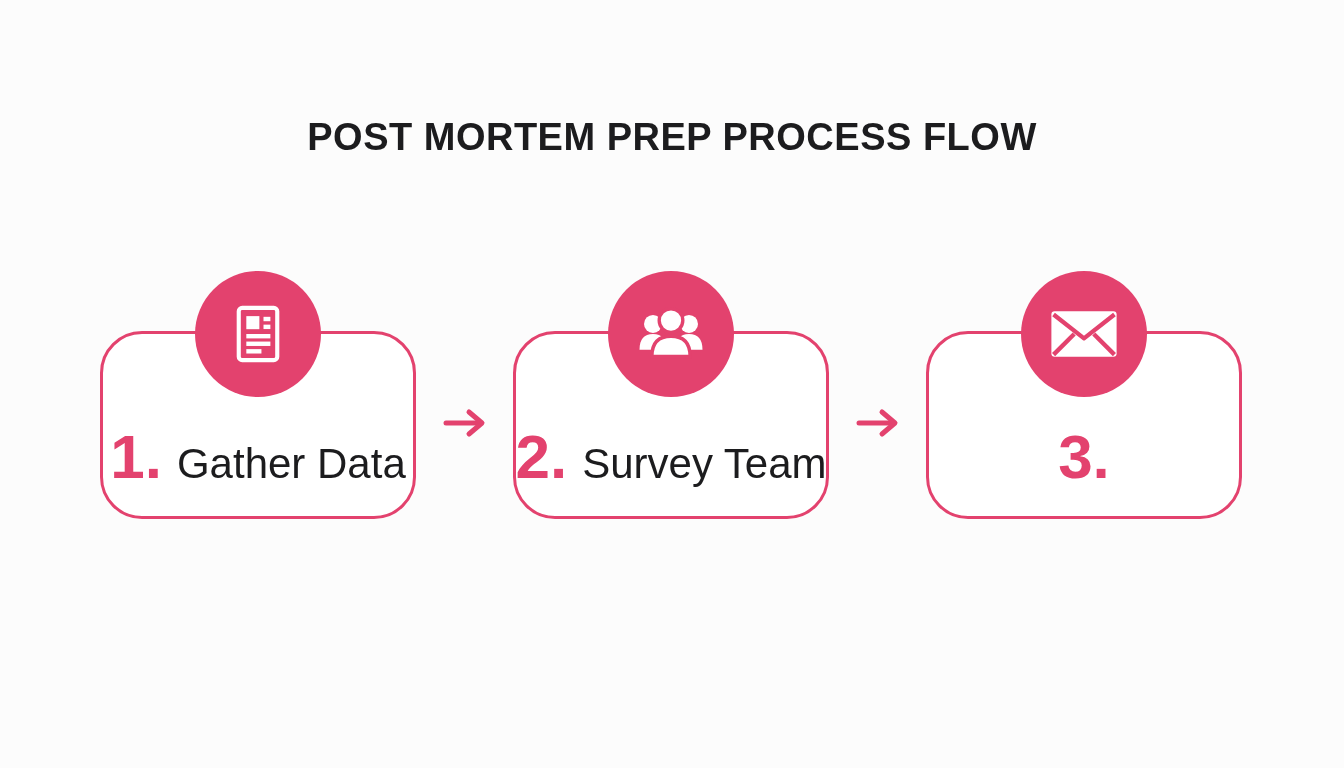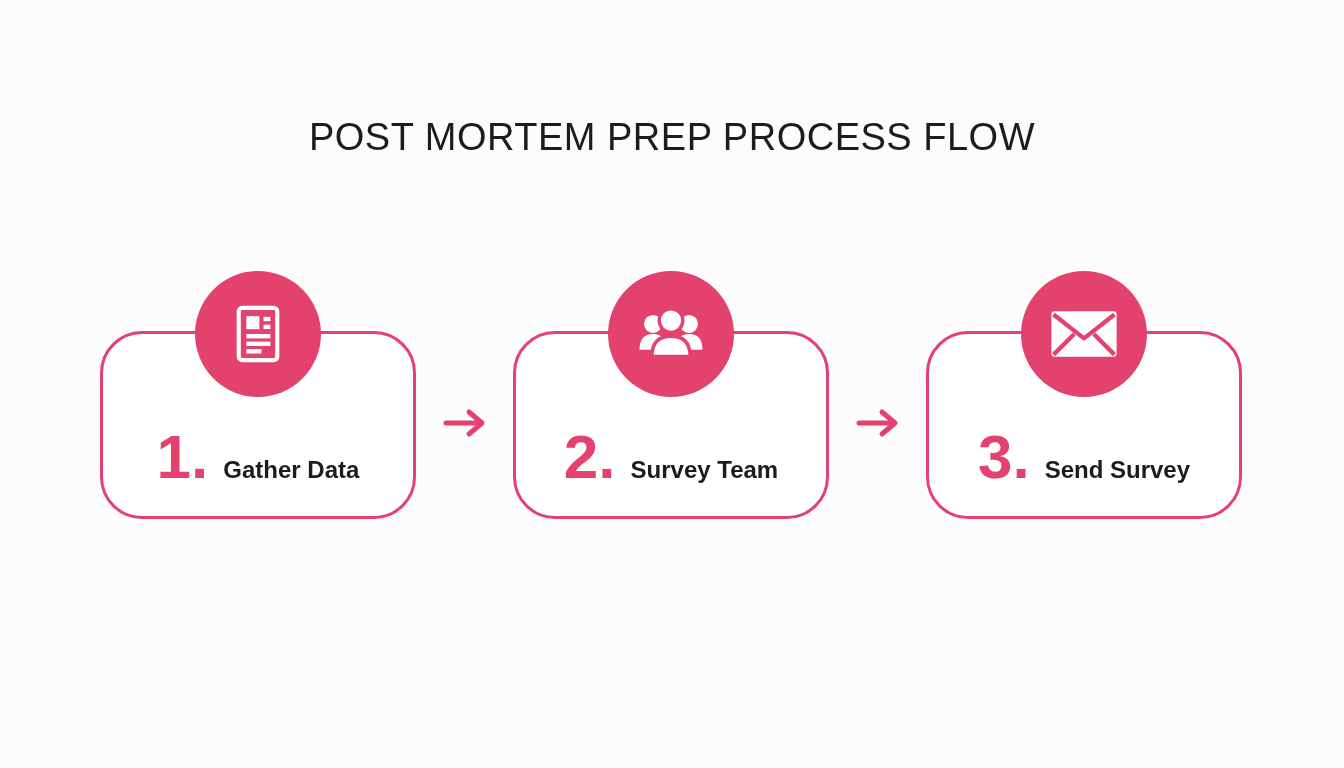--- a/index.html
+++ b/index.html
@@ -14,21 +14,21 @@
     font-family:"Liberation Sans","DejaVu Sans",sans-serif;
     position:relative;
   }
   .canvas{position:absolute;inset:0;width:1344px;height:768px;}
 
   .title{
     position:absolute;
     top:116px;left:0;width:100%;
     text-align:center;
     font-size:38px;
-    font-weight:400;
+    font-weight:700;
     letter-spacing:0.5px;
     color:var(--text);
   }
 
   .flow{
     position:absolute;
     top:331px;left:100px;
     display:flex;
     align-items:flex-start;
   }
@@ -64,22 +64,22 @@
     gap:15px;
     white-space:nowrap;
   }
   .step-number{
     font-size:62px;
     font-weight:700;
     line-height:1;
     color:var(--accent);
   }
   .step-label{
-    font-size:24px;
-    font-weight:700;
+    font-size:42px;
+    font-weight:400;
     color:var(--text);
   }
 
   .arrow-cell{
     width:97px;height:188px;
     display:flex;
     align-items:center;
     justify-content:center;
   }
 </style>
@@ -158,18 +158,17 @@
           <svg width="70" height="50" viewBox="0 0 64 46">
             <rect x="2" y="2" width="60" height="42" rx="3" fill="#FFFFFF"></rect>
             <path d="M4 5 L32 27 L60 5" fill="none" stroke="#E3426E" stroke-width="4" stroke-linejoin="round"></path>
             <path d="M4 42 L23 23" fill="none" stroke="#E3426E" stroke-width="4"></path>
             <path d="M60 42 L41 23" fill="none" stroke="#E3426E" stroke-width="4"></path>
           </svg>
         </span>
       </div>
       <div class="step-label-row">
         <span class="step-number">3.</span>
-        <span class="step-label">Send Survey</span>
       </div>
     </div>
 
   </div>
 </div>
 
 </body></html>

